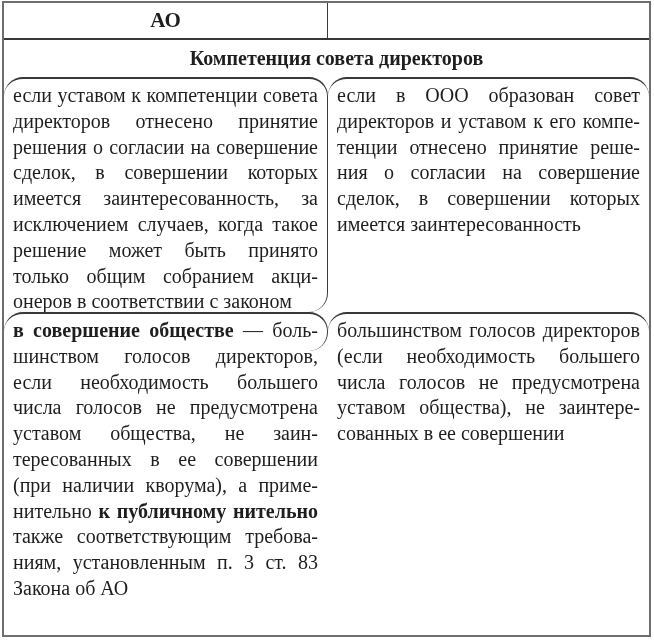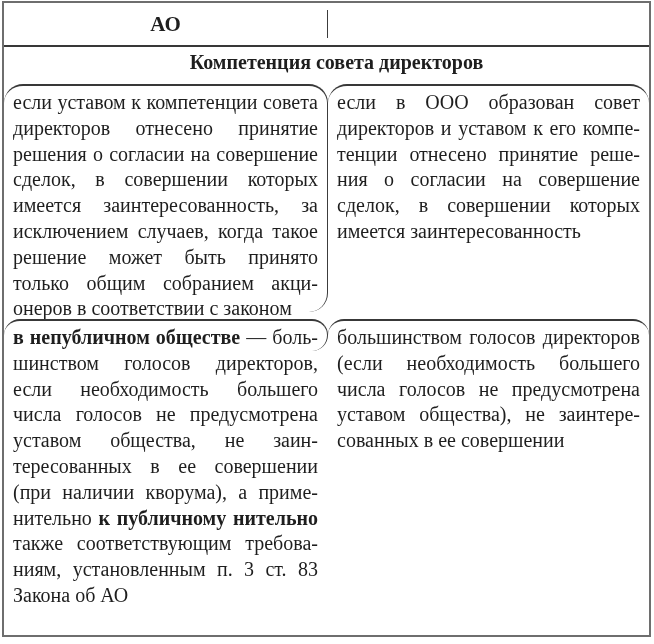--- a/index.html
+++ b/index.html
@@ -14,21 +14,21 @@
   .tbl {
     position: absolute;
     left: 2px; top: 1px;
     width: 649px; height: 636px;
     border: 2px solid #6e6e6e;
     display: grid;
     grid-template-columns: 324px 1fr;
     grid-template-rows: 35px 39px 235px 39px 1fr;
     background: #ffffff;
   }
-  .cell { background: #ffffff; margin-top: 7px; }
+  .cell { background: #ffffff; }
   .divider-right { border-right: 1.5px solid #3c3c3c; }
   .rule-top { border-top: 2px solid #383838; }
   .span2 { grid-column: 1 / span 2; }
   .hdr {
     display: flex; align-items: center; justify-content: center;
     font-weight: bold; font-size: 21px;
   }
   .sec {
     display: flex; align-items: center; justify-content: center;
     font-weight: bold; font-size: 20px; padding-left: 20px;
@@ -49,17 +49,17 @@
 
   <div class="cell hdr divider-right">АО</div>
 
   <div class="cell sec span2 rule-top">Компетенция совета директоров</div>
 
   <div class="cell body-cell divider-right rule-top">если уставом к компетенции сове­та директоров отнесено принятие решения о согласии на соверше­ние сделок, в совершении кото­рых имеется заинтересованность, за исключением случаев, когда такое решение может быть приня­то только общим собранием акци­онеров в соответствии с законом</div>
   <div class="cell body-cell rule-top">если в ООО образован совет директоров и уставом к его компе­тенции отнесено принятие реше­ния о согласии на совершение сделок, в совершении которых имеется заинтересованность</div>
 
 
   <div class="cell body-cell divider-right rule-top">
-    <span class="b">в непубличном обществе</span><span> — боль­шинством голосов директоров, если необходимость большего числа голосов не предусмотре­на уставом общества, не заин­тересованных в ее совершении (при наличии кворума), а приме­нительно </span><span class="b">к публичному нительно</span><span> также соответствующим требова­ниям, установленным п. 3 ст. 83 Закона об АО</span>
+    <span class="b">в совершение обществе</span><span> — боль­шинством голосов директоров, если необходимость большего числа голосов не предусмотре­на уставом общества, не заин­тересованных в ее совершении (при наличии кворума), а приме­нительно </span><span class="b">к публичному нительно</span><span> также соответствующим требова­ниям, установленным п. 3 ст. 83 Закона об АО</span>
   </div>
   <div class="cell body-cell rule-top">большинством голосов директо­ров (если необходимость больше­го числа голосов не предусмотрена уставом общества), не заинтере­сованных в ее совершении</div>
 
 </div>
 
 </body></html>

